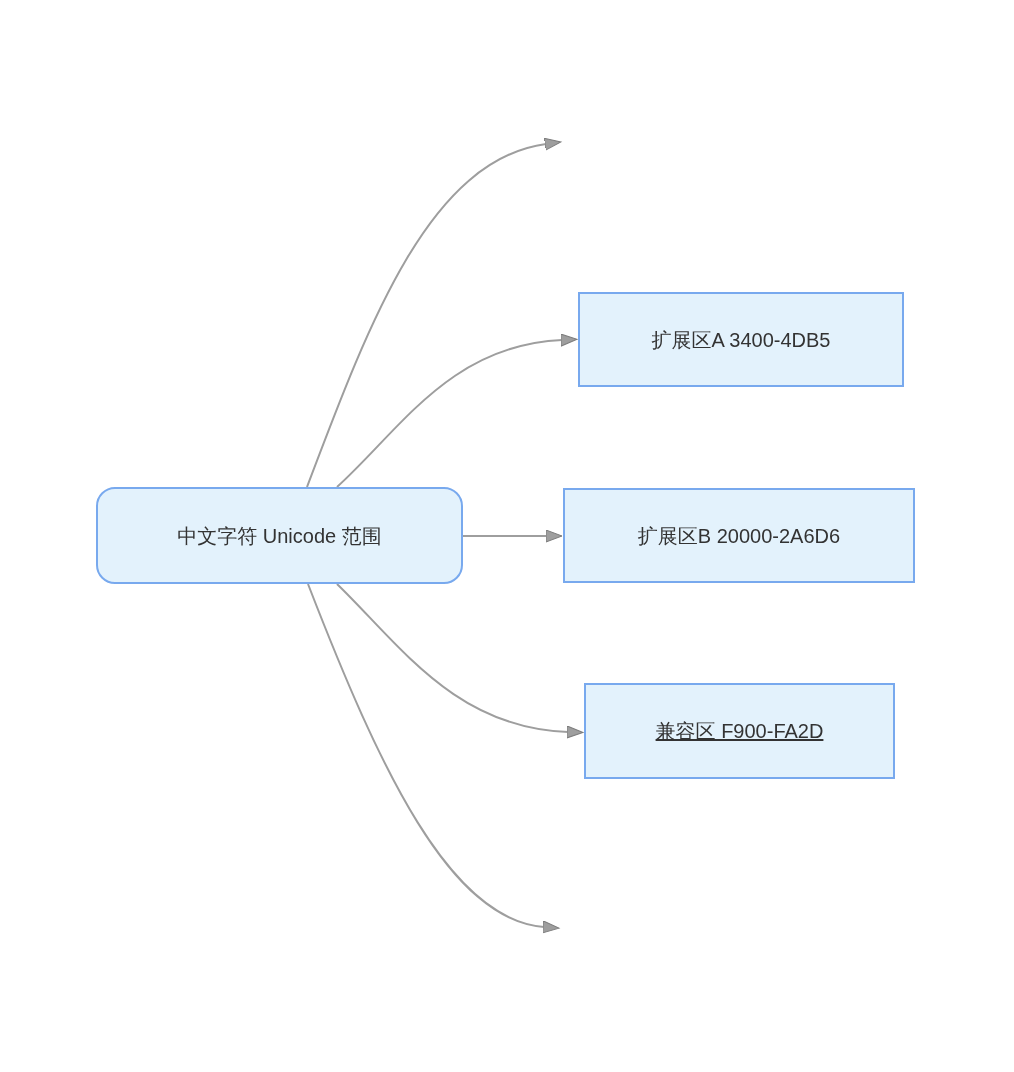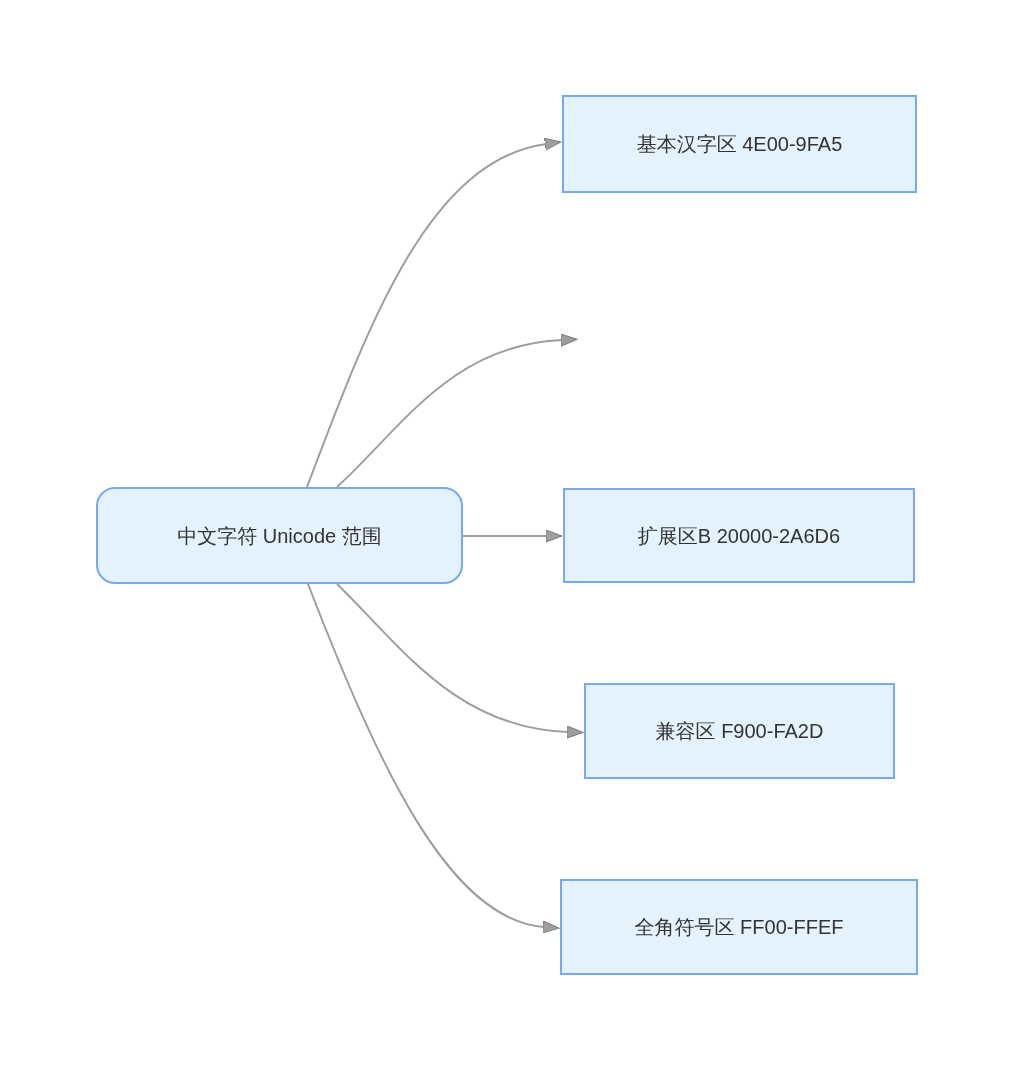--- a/index.html
+++ b/index.html
@@ -33,21 +33,21 @@
     justify-content: center;
     text-align: center;
     font-size: 20px;
     color: #333333;
     line-height: 1.3;
   }
   .node-root   { left: 96px;  top: 487px; width: 367px; height: 97px; border-radius: 19px; }
   .node-child1 { left: 562px; top: 95px;  width: 355px; height: 98px; }
   .node-child2 { left: 578px; top: 292px; width: 326px; height: 95px; }
   .node-child3 { left: 563px; top: 488px; width: 352px; height: 95px; text-align: right; }
-  .node-child4 { left: 584px; top: 683px; width: 311px; height: 96px; }
+  .node-child4 { left: 584px; top: 683px; width: 311px; height: 96px; text-decoration: underline; }
   .node-child5 { left: 560px; top: 879px; width: 358px; height: 96px; }
 </style>
 </head>
 <body>
 
 <div class="canvas">
 
   <svg class="edges-layer" width="1014" height="1072" viewBox="0 0 1014 1072" xmlns="http://www.w3.org/2000/svg">
     <defs>
       <marker id="arrowhead" markerUnits="userSpaceOnUse" markerWidth="18" markerHeight="14" refX="1" refY="6" orient="auto">
@@ -58,30 +58,27 @@
     <path d="M337,487 C400,430 450,345 562,340" fill="none" stroke="#9e9e9e" stroke-width="2" marker-end="url(#arrowhead)"></path>
     <path d="M462,536 L547,536" fill="none" stroke="#9e9e9e" stroke-width="2" marker-end="url(#arrowhead)"></path>
     <path d="M337,584 C400,645 455,728 568,732" fill="none" stroke="#9e9e9e" stroke-width="2" marker-end="url(#arrowhead)"></path>
     <path d="M308,584 C380,770 450,920 544,927" fill="none" stroke="#9e9e9e" stroke-width="2" marker-end="url(#arrowhead)"></path>
   </svg>
 
   <div class="node node-root">
     <span>中文字符 Unicode 范围</span>
   </div>
 
-  <div class="node node-child1">
-    <span>基本汉字区 4E00-9FA5</span>
+
+  <div class="node node-child2">
+    <span>扩展区A 3400-4DB5</span>
   </div>
-
 
   <div class="node node-child3">
     <span>扩展区B 20000-2A6D6</span>
   </div>
 
   <div class="node node-child4">
     <span>兼容区 F900-FA2D</span>
   </div>
 
-  <div class="node node-child5">
-    <span>全角符号区 FF00-FFEF</span>
-  </div>
 
 </div>
 
 </body></html>

